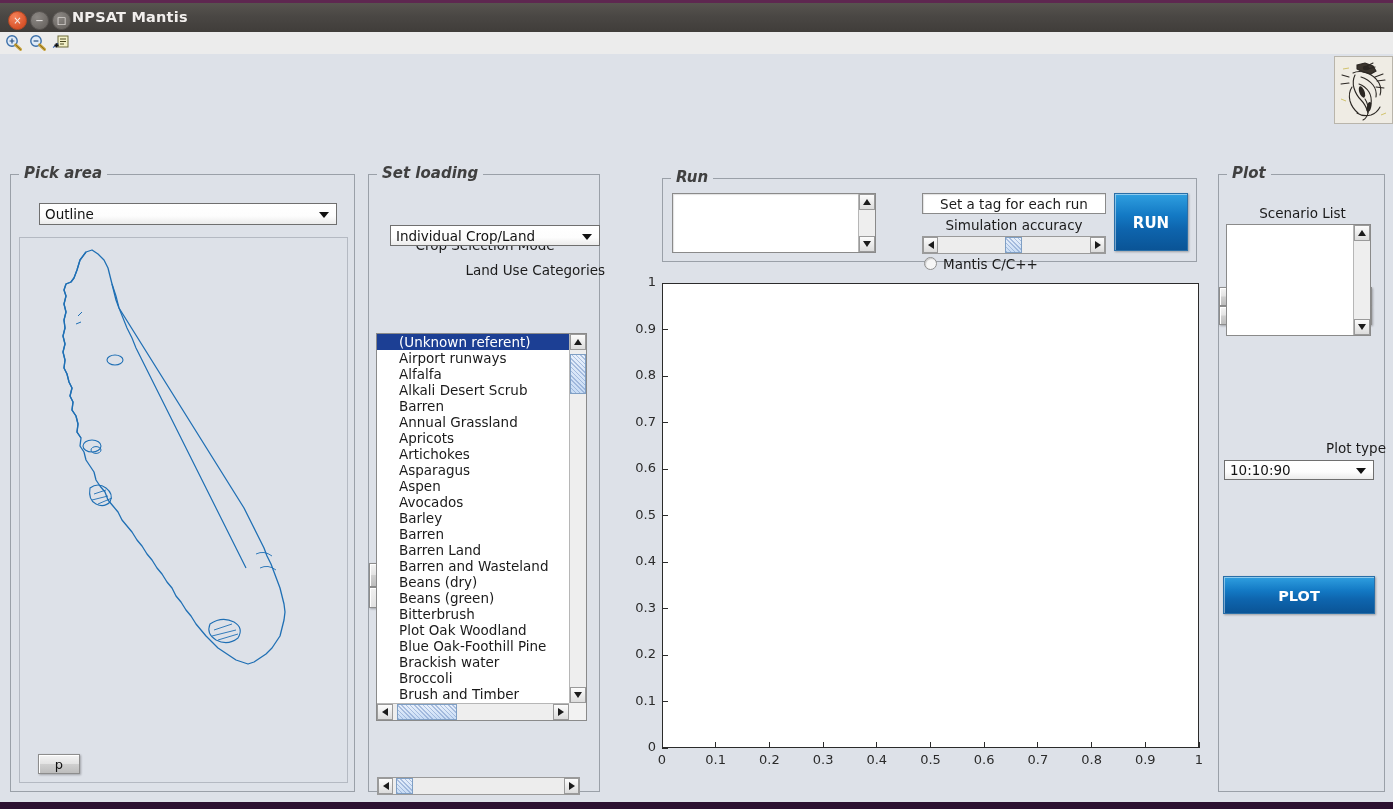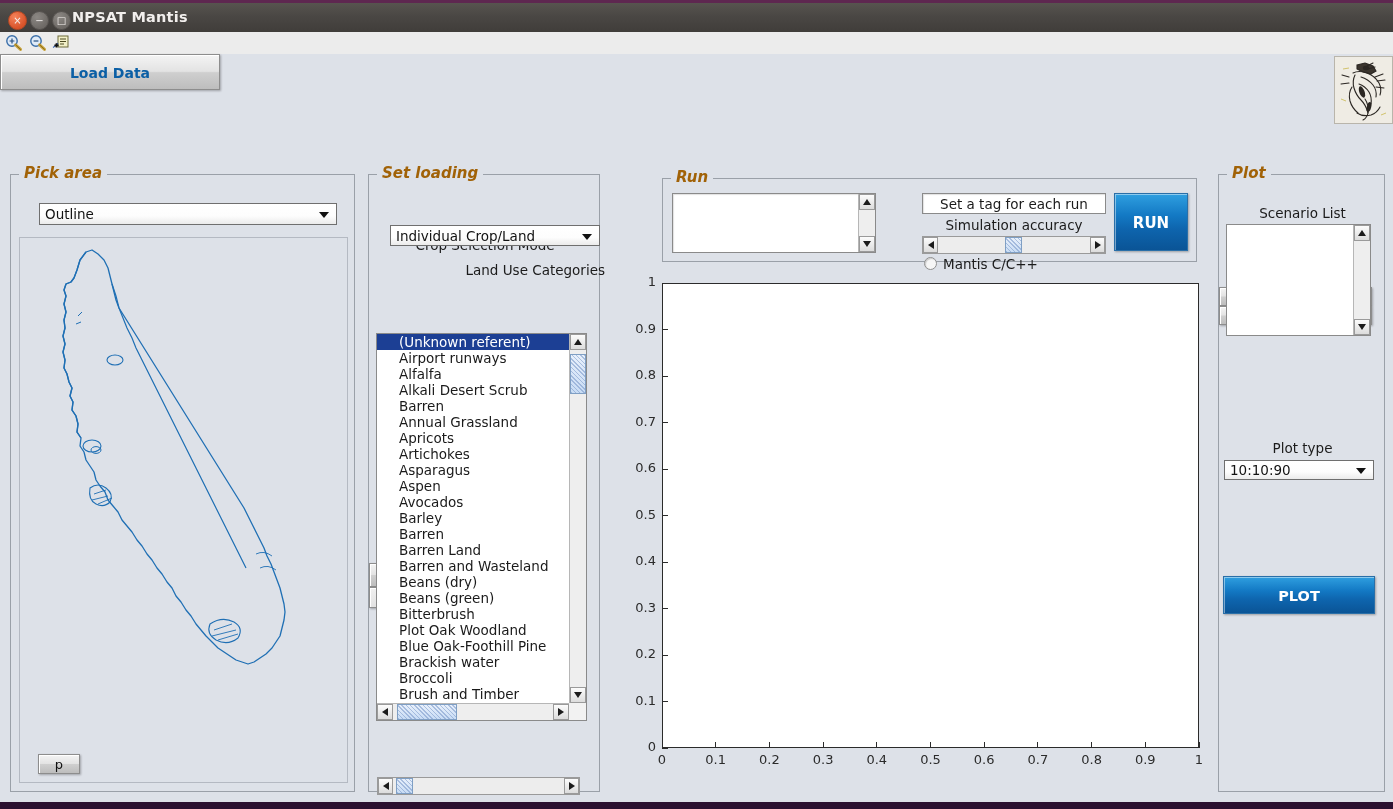--- a/index.html
+++ b/index.html
@@ -55,21 +55,21 @@
 
   
   .panel {
     position: absolute; box-sizing: border-box;
     border: 1px solid #9aa0a8;
     background: #dde1e8;
   }
   .panel-title {
     position: absolute; top: -11px; left: 8px;
     background: #dde1e8; padding: 0 5px;
-    font-style: italic; font-weight: bold; font-size: 15px; color: #a16207;
+    font-style: italic; font-weight: bold; font-size: 15px; color: #404040;
     white-space: nowrap;
   }
 
   .btn3d {
     box-sizing: border-box;
     background: linear-gradient(to bottom, #f4f4f4 0%, #e3e3e3 48%, #cfcfcf 52%, #bdbdbd 100%);
     border: 1px solid #8d8d8d;
     box-shadow: inset 1px 1px 0 #ffffff, 1px 1px 2px rgba(0,0,0,.28);
     text-align: center; cursor: default; user-select: none;
   }
@@ -222,23 +222,20 @@
         <rect x="8" y="2" width="10" height="11" fill="#f2f0c8" stroke="#6d6a3a" stroke-width="1"></rect>
         <path d="M10 5h6M10 7.5h6M10 10h4" stroke="#4a4820" stroke-width="1"></path>
         <path d="M3 13.5 Q6 12 8 9" stroke="#3a64b0" stroke-width="1.2" fill="none"></path>
         <path d="M4.4 11.4h4.2M6.5 9.3v4.2" stroke="#111" stroke-width="1.8"></path>
       </svg>
     </div>
   </div>
 
   <div class="client">
 
-    <div class="btn3d" style="left:36px; top:26px; width:220px; height:36px; line-height:36px; font-size:14px;">
-      <span class="btn-blue-label">Load Data</span>
-    </div>
 
     <div class="logo" style="left:1334px; top:2px; width:59px; height:68px;">
       <svg width="59" height="68" viewBox="0 0 59 68">
         <rect x="0" y="0" width="59" height="68" fill="#efece4"></rect>
         <g stroke="#2a2622" stroke-width="1.1" fill="none" stroke-linecap="round">
           <path d="M22 8 L30 6 L38 9 L41 14 L36 17 L28 15 L22 12 Z" fill="#3b352e"></path>
           <path d="M18 16 Q24 13 32 16 Q40 19 44 26 Q47 32 45 38"></path>
           <path d="M20 18 Q17 24 19 31 Q21 38 26 43 Q31 48 33 56"></path>
           <path d="M26 20 Q33 22 38 28 Q42 33 41 40"></path>
           <path d="M24 27 Q30 29 34 35 Q37 40 36 47"></path>
@@ -498,21 +495,21 @@
           <div class="sbbtn" style="left:0; bottom:0; width:16px; height:16px;">
             <span class="tri tri-down"></span>
           </div>
         </div>
       </div>
 
       <div class="btn3d" style="left:17px; top:172px; width:153px; height:19px; line-height:19px; font-size:13.5px;">
         <span class="btn-red-label">Clear List</span>
       </div>
 
-      <div class="lbl lbl-c" style="left:0; top:265px; width:167px;">Plot type</div>
+      <div class="lbl lbl-c" style="left:0; top:265px; width:167px;text-align:right;">Plot type</div>
 
       <div class="combo" style="position:absolute; left:5px; top:285px; width:150px; height:20px;">
         <span class="combo-text">10:10:90</span>
         <span class="arrow"></span>
       </div>
 
       <div class="bluebtn" style="position:absolute; left:4px; top:401px; width:152px; height:38px; line-height:38px; font-size:14.5px;">
         <span>PLOT</span>
       </div>
 

